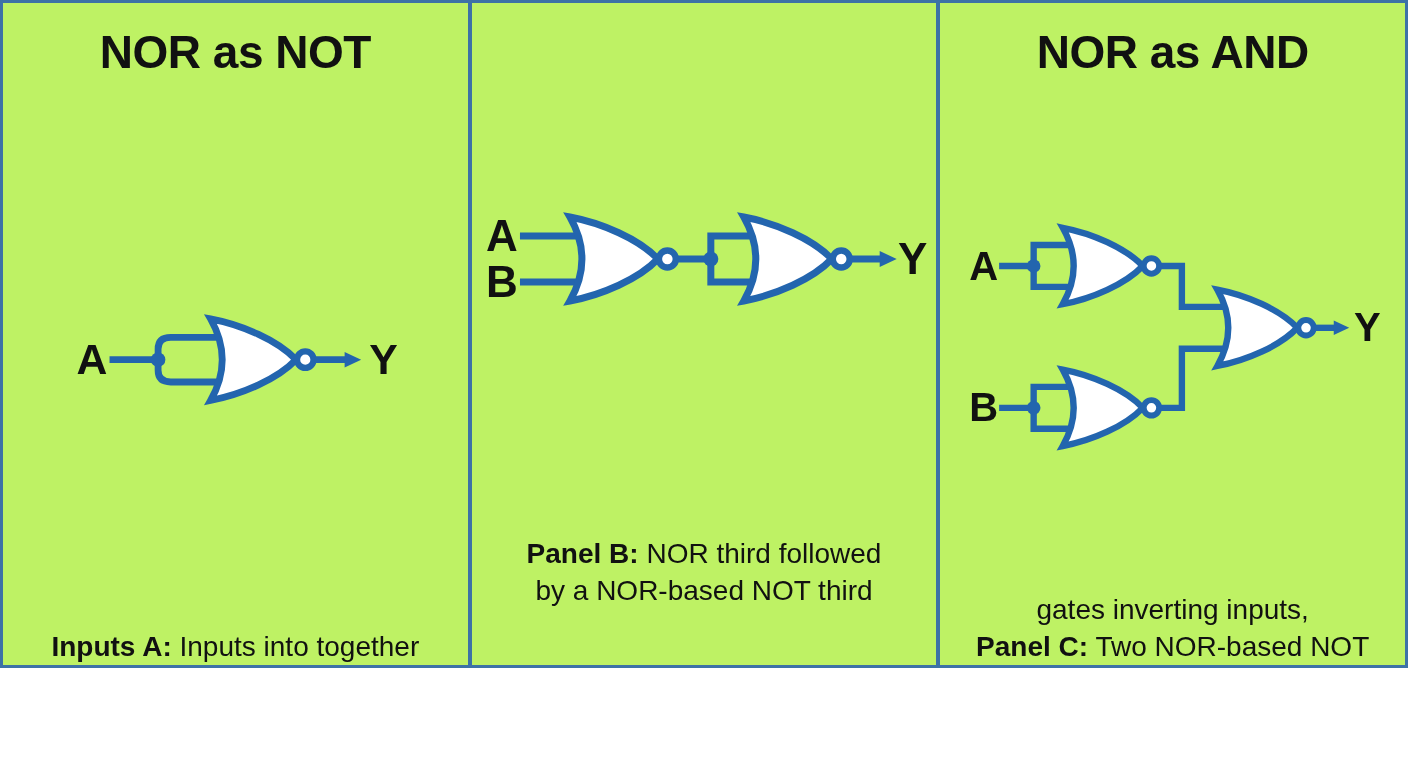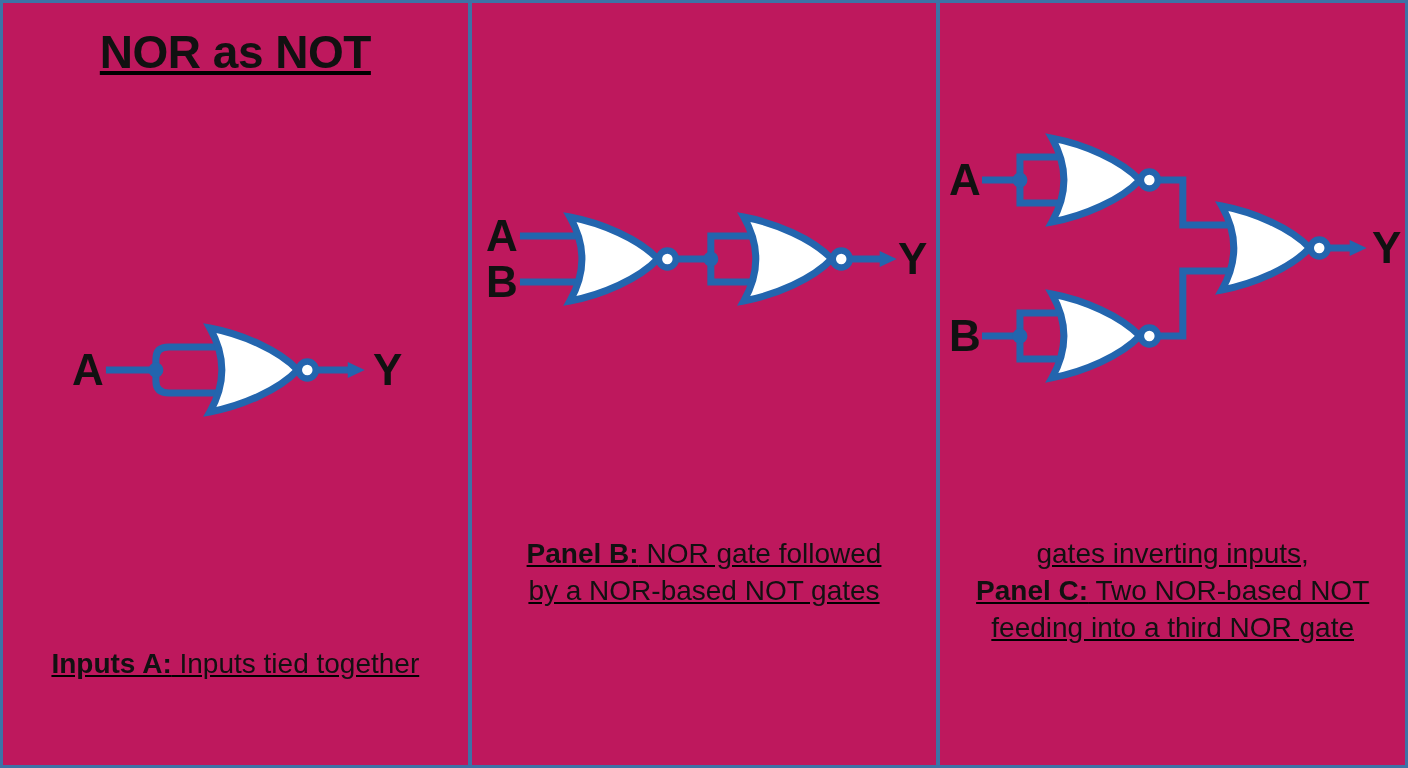--- a/index.html
+++ b/index.html
@@ -2,26 +2,25 @@
 <html style="--accent: #2365AE; --border: #3D72A6; --text: #111111;"><head>
 <meta charset="utf-8">
 <style>
   :root{
     --accent:#2365AE;
     --border:#3D72A6;
     --text:#111111;
   }
   html,body{margin:0;padding:0;background:#ffffff;}
   .figure{
-    width:1408px;height:768px;box-sizing:border-box;
-    display:flex;background:#be185d;
+    width:1408px;height:668px;box-sizing:border-box;
+    display:flex;background:#bef264;
     border:3px solid var(--border);
     font-family:"Liberation Sans",sans-serif;
     overflow:hidden;
-    text-decoration:underline;
   }
   .panel{
     flex:1 1 0;min-width:0;
     display:flex;flex-direction:column;align-items:center;
   }
   .panel + .panel{border-left:4px solid var(--border);}
   .title{
     box-sizing:border-box;height:110px;padding-top:22px;
     font-size:46px;font-weight:bold;letter-spacing:-0.5px;
     color:var(--text);white-space:nowrap;
@@ -61,46 +60,47 @@
       <path class="wire" d="M103,257 H153"></path>
       <path class="wire" d="M240,234 H166 Q153,234 153,246 V268 Q153,280 166,280 H240"></path>
       <use href="#norGate" x="197" y="212"></use>
       <circle class="dot" cx="153" cy="257" r="7.5"></circle>
       <path class="wire" d="M314,257 H347"></path>
       <path class="ahead" d="M345,249 L362,257 L345,265 Z"></path>
       <text class="lbl" x="85" y="272">A</text>
       <text class="lbl" x="385" y="272">Y</text>
     </svg>
     <div class="caption">
-      <div><b>Inputs A:</b><span> Inputs tied together</span></div>
+      <div><b>Inputs A:</b><span> Inputs into together</span></div>
     </div>
   </section>
 
   <section class="panel">
     <svg class="circuit" viewBox="0 0 465 508" preserveAspectRatio="xMidYMid meet">
       <path class="wire" d="M48,233 H130"></path>
       <path class="wire" d="M48,279 H130"></path>
       <path class="wire" d="M204.5,256 H239"></path>
       <path class="wire" d="M300,233 H239 V279 H300"></path>
       <use href="#norGate" x="88" y="211"></use>
       <use href="#norGate" x="262" y="211"></use>
       <circle class="dot" cx="239" cy="256" r="7.5"></circle>
       <path class="wire" d="M379,256 H410"></path>
       <path class="ahead" d="M408,248 L425,256 L408,264 Z"></path>
       <text class="lbl" x="30" y="248">A</text>
       <text class="lbl" x="30" y="294">B</text>
       <text class="lbl" x="441" y="271">Y</text>
     </svg>
     <div class="caption">
-      <div><b>Panel B:</b><span> NOR gate followed</span></div>
-      <div>by a NOR-based NOT gates</div>
+      <div><b>Panel B:</b><span> NOR third followed</span></div>
+      <div>by a NOR-based NOT third</div>
     </div>
   </section>
 
   <section class="panel">
+    <div class="title">NOR as AND</div>
     <svg class="circuit" viewBox="0 0 465 508" preserveAspectRatio="xMidYMid meet">
       <path class="wire" d="M42,177 H80"></path>
       <path class="wire" d="M135,154 H80 V200 H135"></path>
       <path class="wire" d="M218.5,177 H243 V222 H310"></path>
       <path class="wire" d="M42,333 H80"></path>
       <path class="wire" d="M135,310 H80 V356 H135"></path>
       <path class="wire" d="M218.5,333 H243 V268 H310"></path>
       <use href="#norGate" x="102" y="132"></use>
       <use href="#norGate" x="102" y="288"></use>
       <use href="#norGate" x="272" y="200"></use>
@@ -108,17 +108,16 @@
       <circle class="dot" cx="80" cy="333" r="7.5"></circle>
       <path class="wire" d="M389,245 H412"></path>
       <path class="ahead" d="M410,237 L427,245 L410,253 Z"></path>
       <text class="lbl" x="25" y="192">A</text>
       <text class="lbl" x="25" y="348">B</text>
       <text class="lbl" x="447" y="260">Y</text>
     </svg>
     <div class="caption">
       <div>gates inverting inputs,</div>
       <div><b>Panel C:</b><span> Two NOR-based NOT</span></div>
-      <div>feeding into a third NOR gate</div>
     </div>
   </section>
 
 </div>
 
 </body></html>

